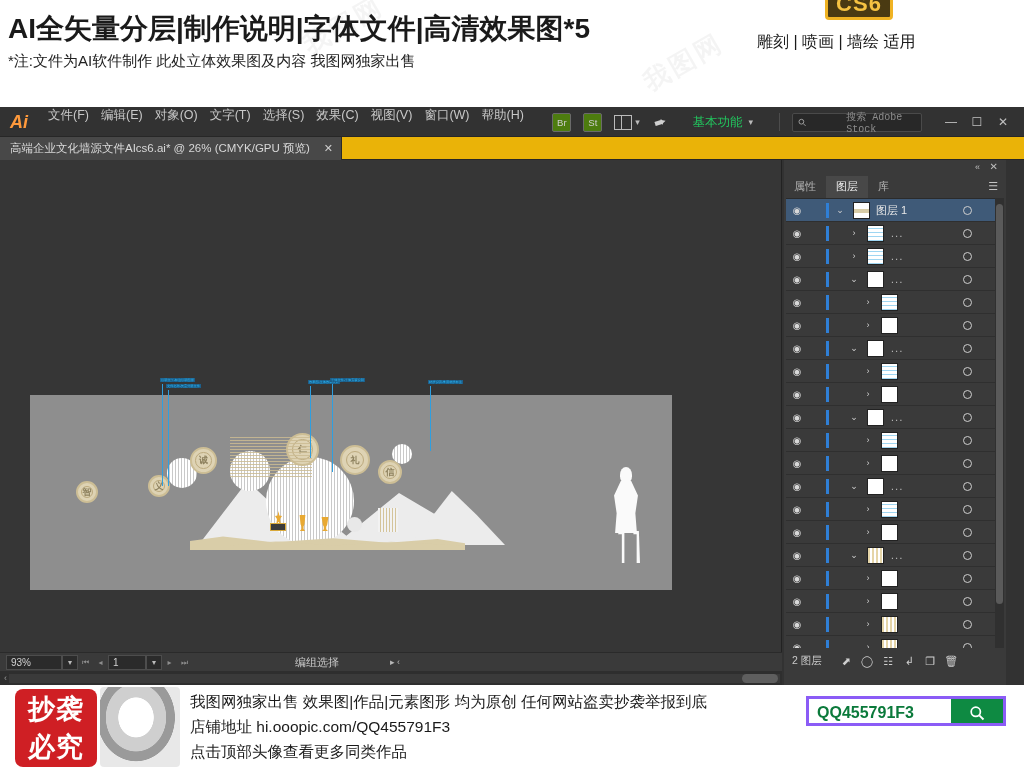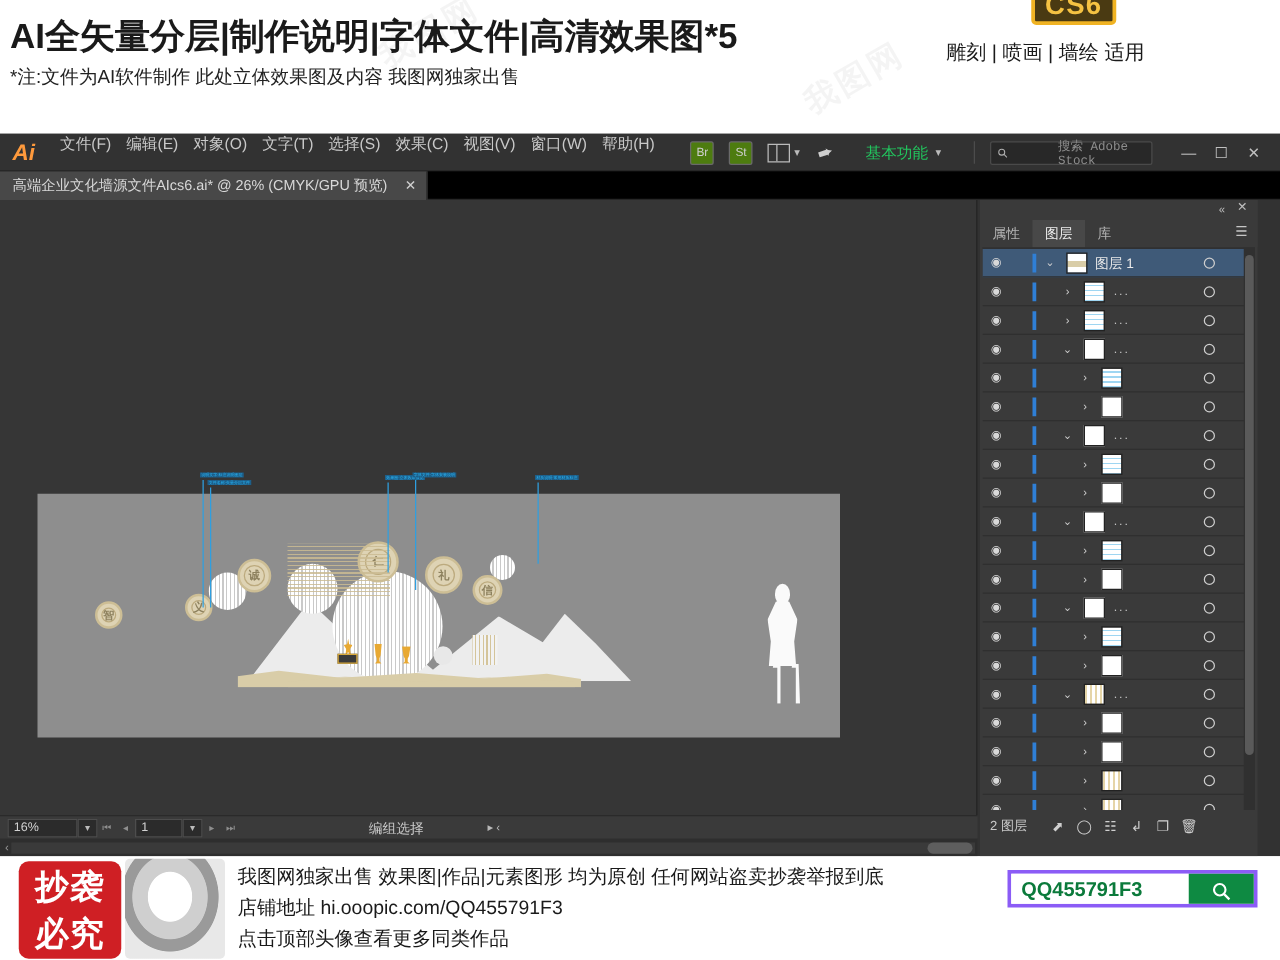--- a/index.html
+++ b/index.html
@@ -39,21 +39,21 @@
   .rocket { color:#cfcfcf; font-size:15px; margin-right:26px; transform:rotate(-18deg); }
   .ws-label { color:#22c55e; font-size:12.5px; margin-right:6px; }
   .vsep { width:1px; height:18px; background:#4c4c4c; margin:0 12px; }
   .stock-search { width:130px; height:19px; background:#282828; border:1px solid #4a4a4a;
                   border-radius:2px; display:flex; align-items:center; padding:0 5px;gap:36px; }
   .stock-search .ph { color:#8d8d8d; font-size:10px; margin-left:4px; font-family:"Liberation Mono",monospace; }
   .wbtns { display:flex; align-items:center; margin-left:16px; margin-right:8px; }
   .wbtn { width:26px; height:22px; color:#c0c0c0; font-size:12px; text-align:center; line-height:22px; }
 
   
-  .docbar { position:absolute; left:0; top:30px; width:1024px; height:23px; background:#000000;
+  .docbar { position:absolute; left:0; top:30px; width:1024px; height:23px; background:#eab308;
             border-bottom:1px solid #272727; }
   .doctab { position:absolute; left:0; top:0; height:23px; background:#484848; display:flex;
             align-items:center; padding:0 8px 0 10px; border-right:1px solid #2a2a2a; }
   .doctab span.t { color:#d8d8d8; font-size:11.5px; white-space:nowrap; }
   .doctab span.x { color:#cfcfcf; font-size:11px; margin-left:14px; }
 
   
   .canvas-area { position:absolute; left:0; top:53px; width:782px; height:492px; background:#363636;
                  border-right:1px solid #222; overflow:hidden; }
   .artboard { position:absolute; left:30px; top:235px; width:642px; height:195px; background:#8e8e8e; }
@@ -294,21 +294,21 @@
       </div>
       <div class="anno" style="left:600px;top:-17px;">
         <div class="lb" style="left:-300px;top:0;">字体文件-字体安装说明</div>
         <div class="ln" style="left:-298px;top:6px;height:88px;"></div>
       </div>
     </div>
 
   </div>
 
   <div class="statusbar">
-    <div class="zoomfield">16%</div>
+    <div class="zoomfield">93%</div>
     <div class="tinych">▾</div>
     <div class="navbtn">⏮</div>
     <div class="navbtn">◂</div>
     <div class="pagefield">1</div>
     <div class="tinych">▾</div>
     <div class="navbtn">▸</div>
     <div class="navbtn">⏭</div>
     <div class="statustext">编组选择</div>
     <div class="statusarrow">▸ ‹</div>
   </div>

